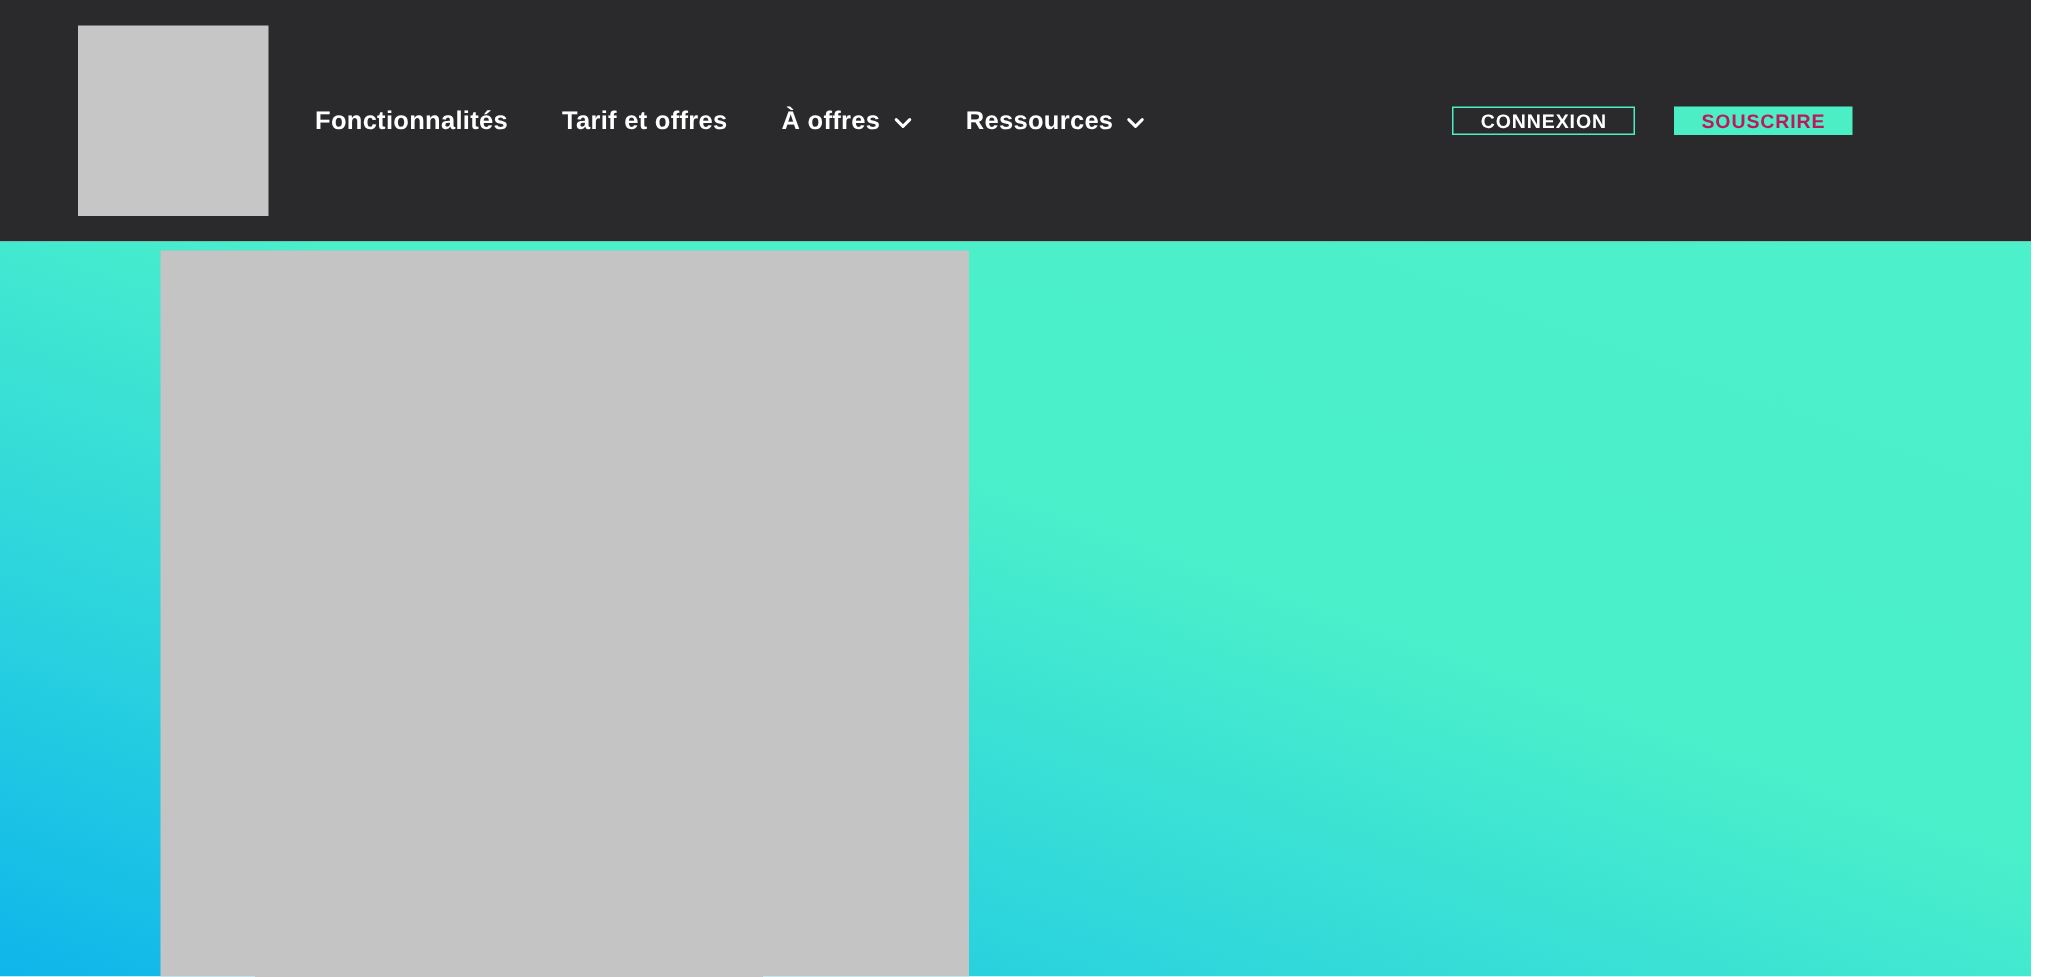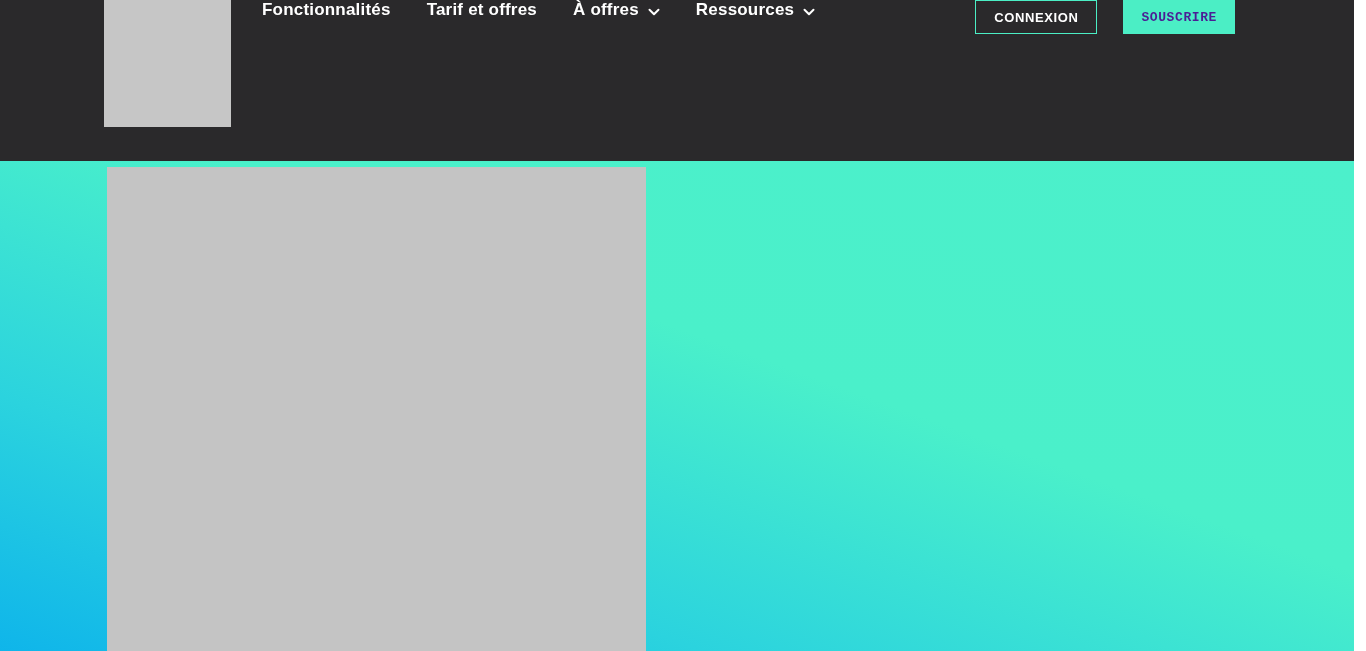--- a/index.html
+++ b/index.html
@@ -9,22 +9,22 @@
     position: relative;
     background: #ffffff;
   }
   .page { position: absolute; left: 0; top: 0; width: 1354px; height: 651px; }
 
   
   .site-header {
     height: 161px;
     background: #2a292b;
     display: flex;
-    align-items: flex-start;
-    padding: 0 119px 0 104px;
+    align-items: center;
+    padding: 0 119px 0 52px;
   }
   .logo-box {
     width: 127px; height: 127px;
     background: #c6c6c6;
     flex: 0 0 auto;
     cursor: pointer;
   }
   .main-nav {
     display: flex;
     align-items: center;
@@ -49,37 +49,36 @@
     align-items: center;
     gap: 26px;
   }
   .btn {
     font-family: "Liberation Sans", sans-serif;
     font-size: 13px;
     font-weight: 700;
     letter-spacing: 0.6px;
     border-radius: 0;
     padding: 0 18px;
-    height: 34px;
+    height: 19px;
     display: inline-flex;
     align-items: center;
     justify-content: center;
     cursor: pointer;
     white-space: nowrap;
   }
   .btn-outline {
     background: transparent;
     border: 1px solid #4beec5;
     color: #ffffff;
   }
   .btn-fill {
     background: #4beec5;
     border: none;
-    color: #4c1d95;
-    font-family: Liberation Mono, monospace;
+    color: #be185d;
   }
 
   
   .hero {
     position: relative;
     height: 490px;
     background: linear-gradient(to top right,
       #0fb5ea 0%,
       #2bd3de 26%,
       #4af0ca 58%,

